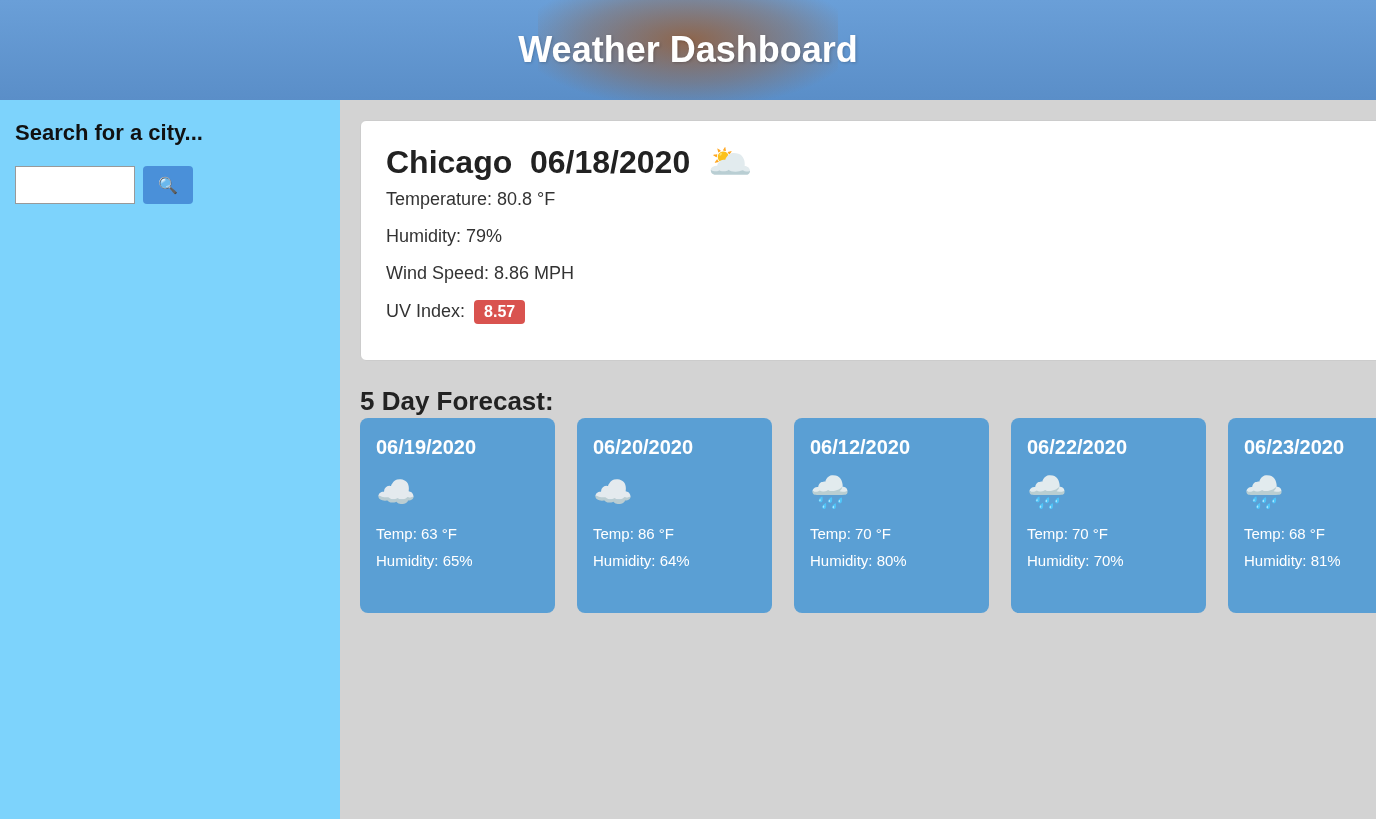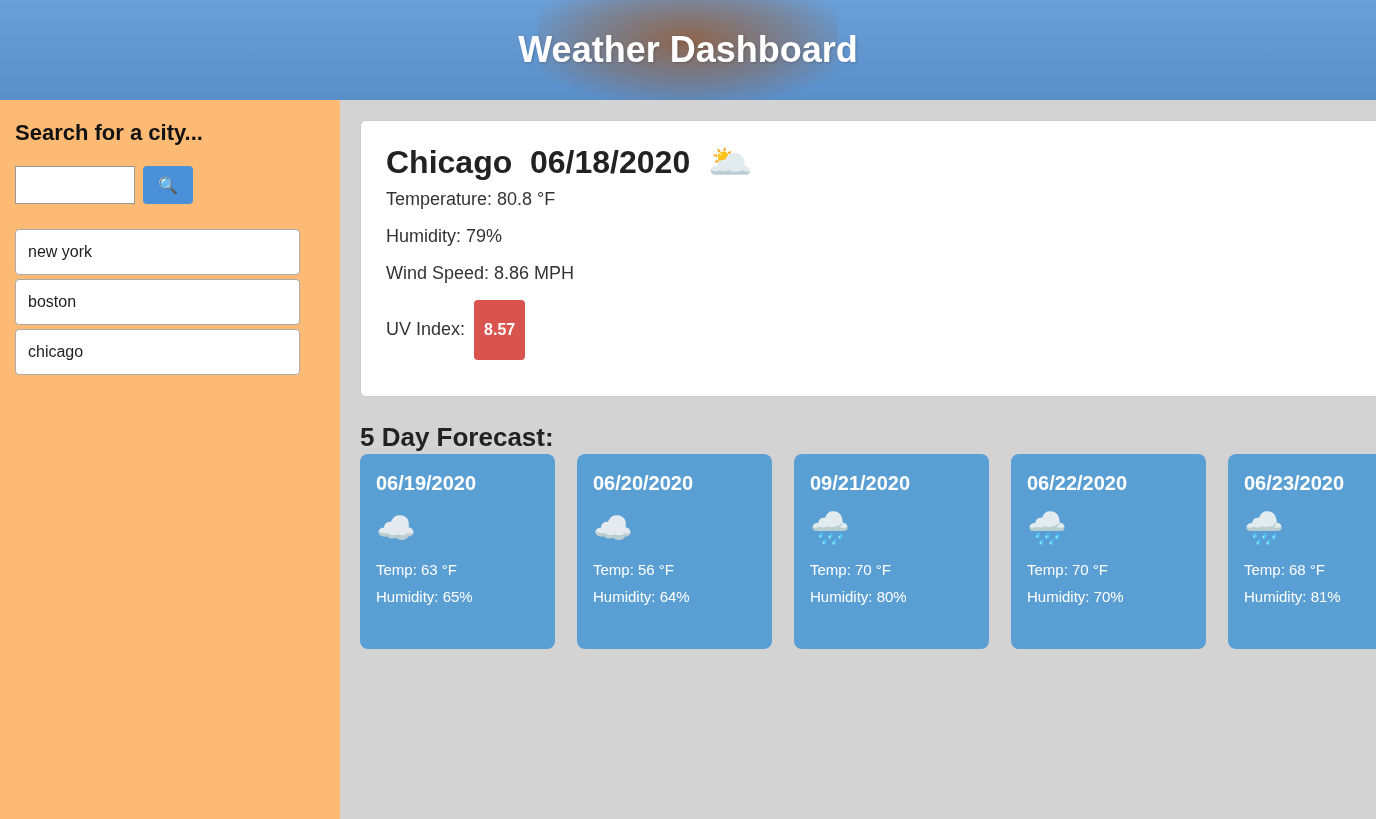--- a/index.html
+++ b/index.html
@@ -39,21 +39,21 @@
     .main-layout {
       display: flex;
       width: 100%;
       min-height: 719px;
     }
 
     
     .sidebar {
       width: 340px;
       min-height: 719px;
-      background: #fdba74;
+      background: #7dd3fc;
       padding: 20px 15px;
       flex-shrink: 0;
     }
     .sidebar-title {
       font-size: 22px;
       font-weight: bold;
       color: #111;
       margin-bottom: 20px;
     }
     .search-row {
@@ -133,21 +133,21 @@
       font-size: 18px;
       color: #333;
       margin-bottom: 16px;
     }
     .uv-badge {
       display: inline-block;
       background: #d9534f;
       color: white;
       font-size: 16px;
       font-weight: bold;
-      padding: 21px 10px;
+      padding: 3px 10px;
       border-radius: 4px;
       margin-left: 4px;
     }
 
     
     .forecast-title {
       font-size: 26px;
       font-weight: bold;
       color: #222;
       margin-bottom: 1px;
@@ -191,25 +191,20 @@
 <div class="main-layout">
 
   <div class="sidebar">
     <div class="sidebar-title">Search for a city...</div>
     <div class="search-row">
       <input type="text" class="search-input" style="">
       <button class="search-button">
         <span>🔍</span>
       </button>
     </div>
-    <div class="city-list">
-      <div class="city-item">new york</div>
-      <div class="city-item">boston</div>
-      <div class="city-item">chicago</div>
-    </div>
   </div>
 
   <div class="content">
 
     <div class="current-card">
       <div class="current-header">
         <span class="current-city-date">
           <span>Chicago</span>&nbsp;&nbsp;<span>06/18/2020</span>
         </span>
         <span class="weather-icon-current">🌥️</span>
@@ -229,26 +224,26 @@
       <div class="forecast-card">
         <div class="forecast-date">06/19/2020</div>
         <div class="forecast-icon">☁️</div>
         <div class="forecast-stat">Temp: 63 °F</div>
         <div class="forecast-stat">Humidity: 65%</div>
       </div>
 
       <div class="forecast-card">
         <div class="forecast-date">06/20/2020</div>
         <div class="forecast-icon">☁️</div>
-        <div class="forecast-stat">Temp: 56 °F</div>
+        <div class="forecast-stat">Temp: 86 °F</div>
         <div class="forecast-stat">Humidity: 64%</div>
       </div>
 
       <div class="forecast-card">
-        <div class="forecast-date">09/21/2020</div>
+        <div class="forecast-date">06/12/2020</div>
         <div class="forecast-icon">🌧️</div>
         <div class="forecast-stat">Temp: 70 °F</div>
         <div class="forecast-stat">Humidity: 80%</div>
       </div>
 
       <div class="forecast-card">
         <div class="forecast-date">06/22/2020</div>
         <div class="forecast-icon">🌧️</div>
         <div class="forecast-stat">Temp: 70 °F</div>
         <div class="forecast-stat">Humidity: 70%</div>

